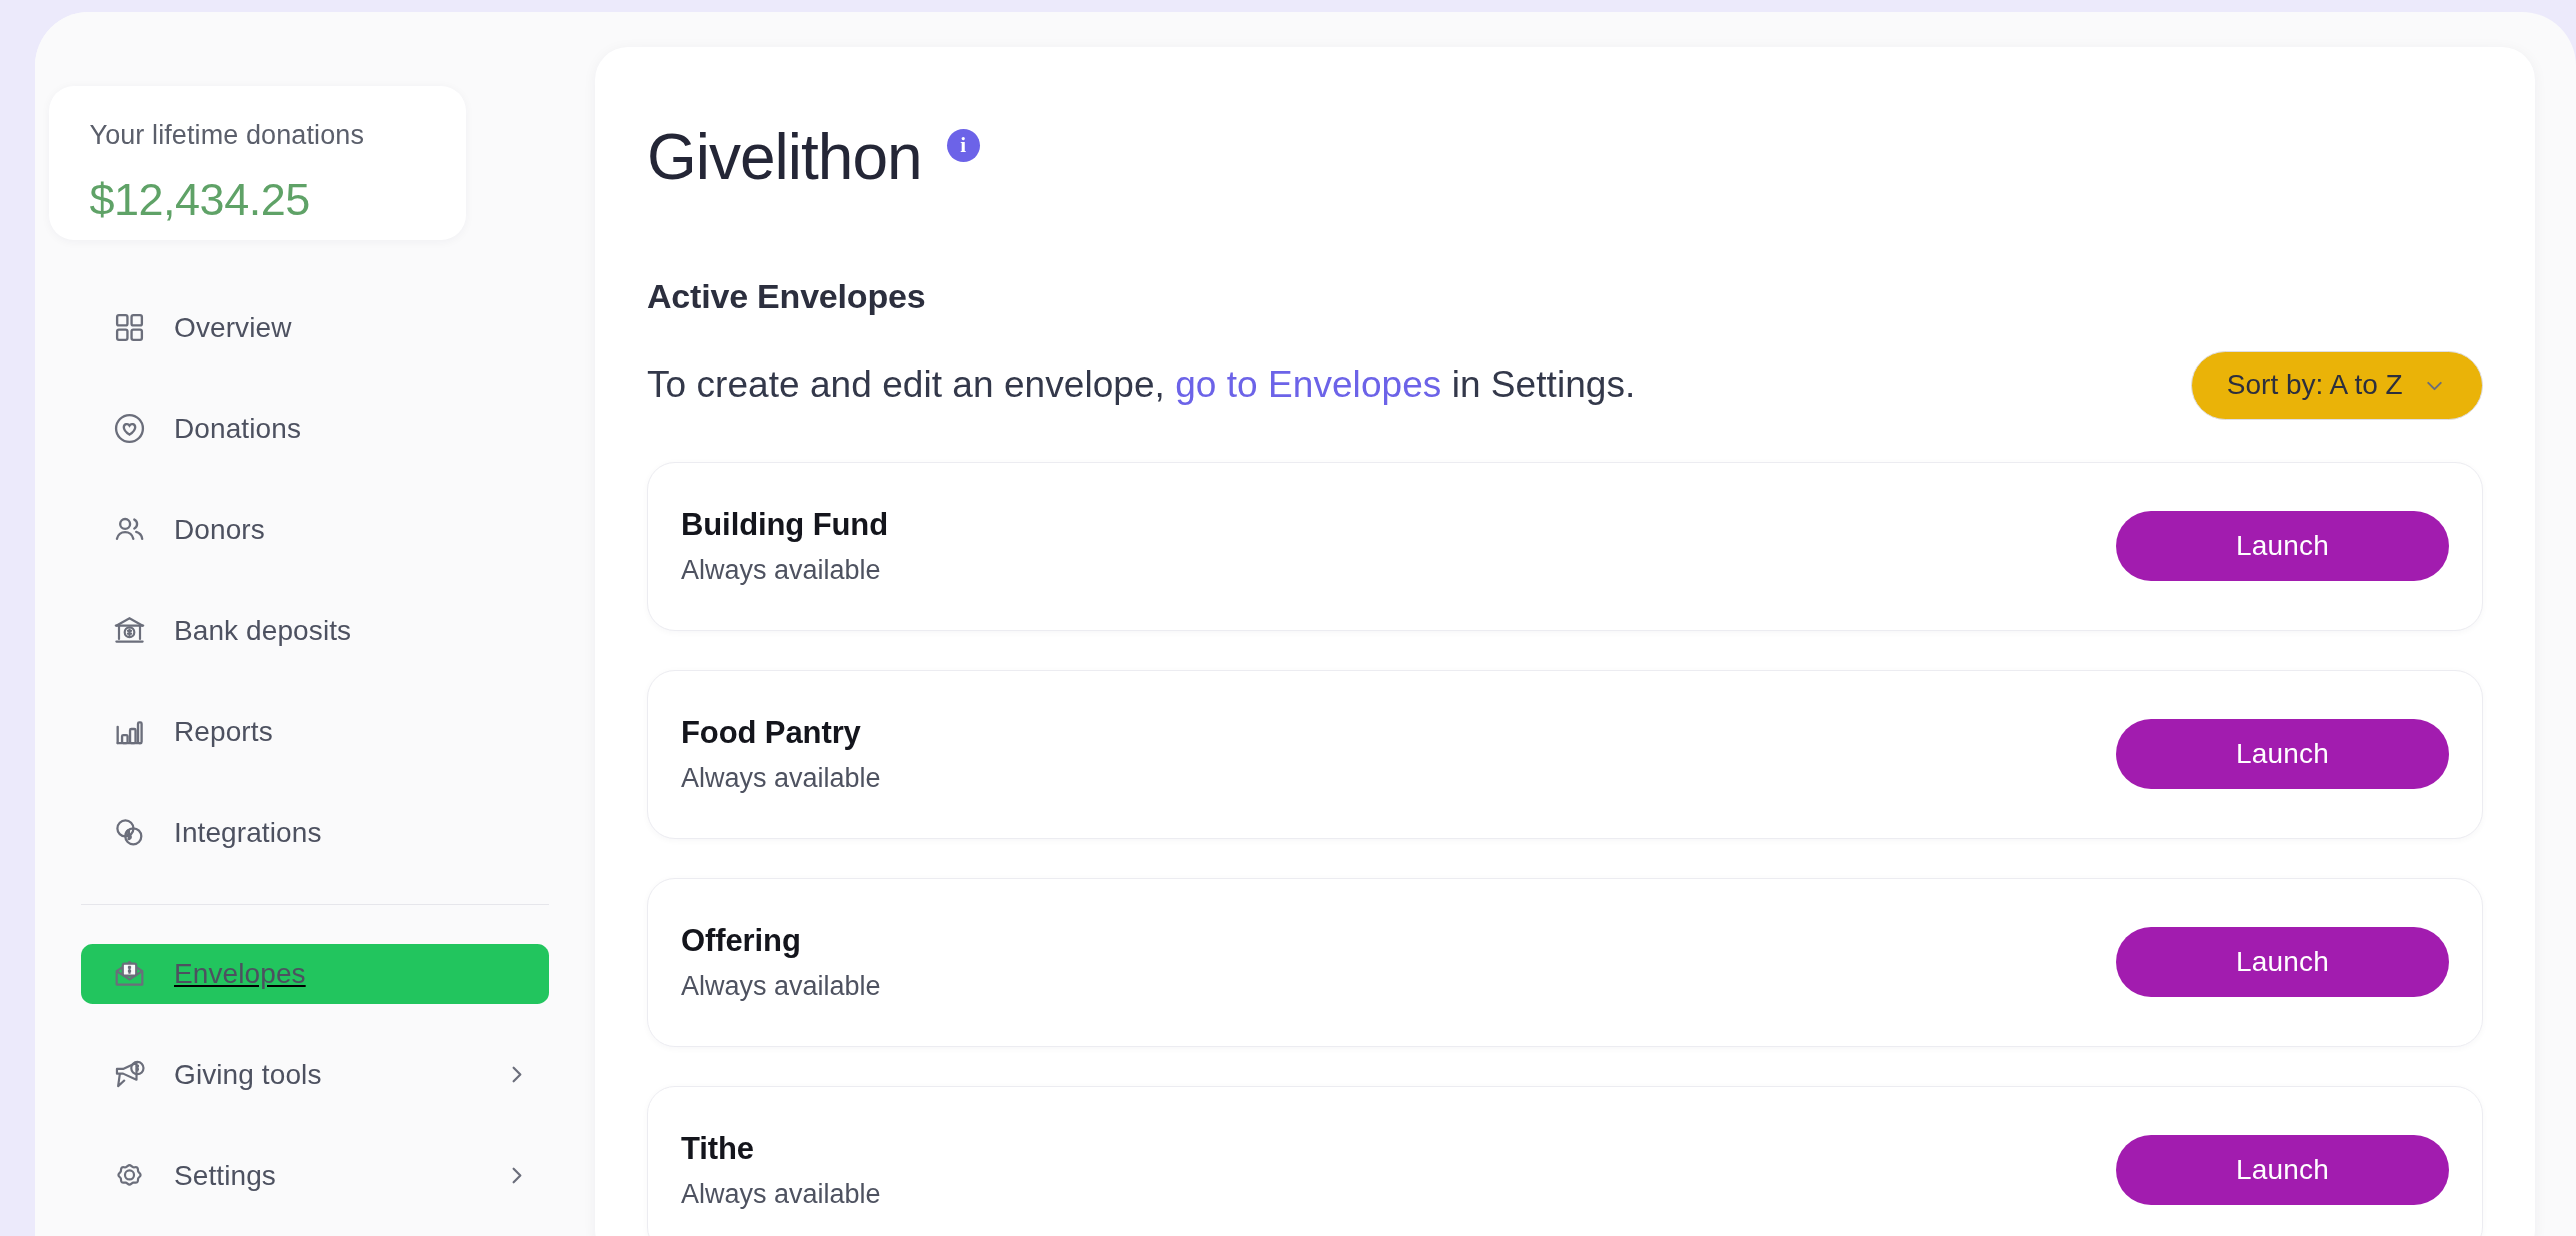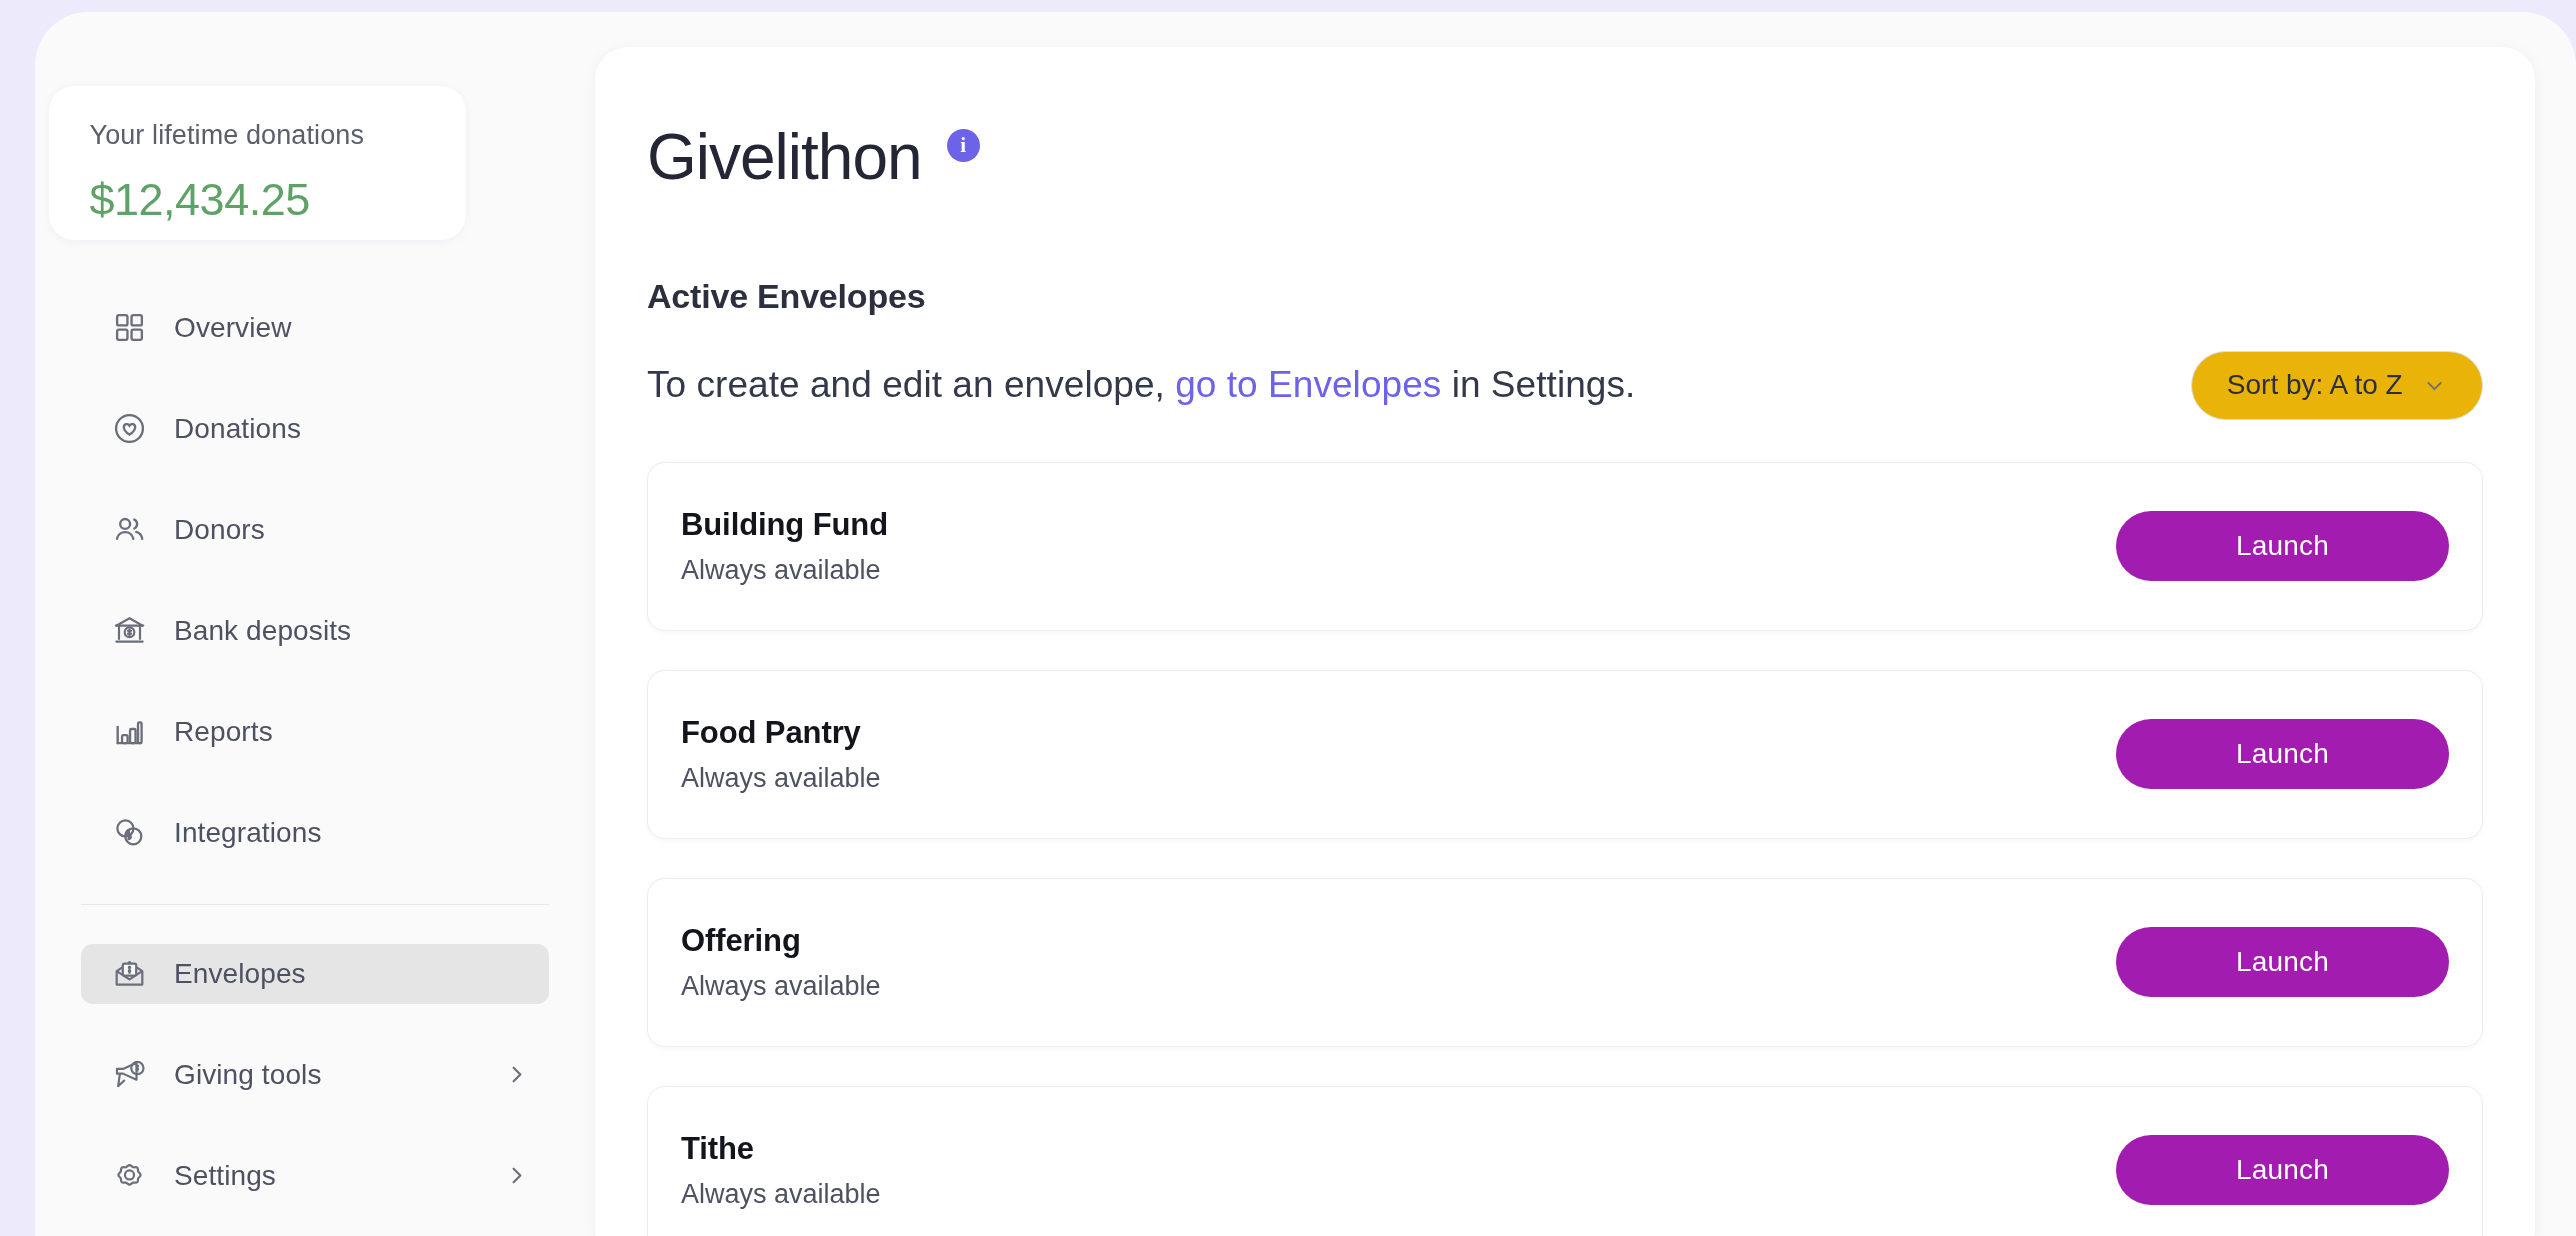--- a/index.html
+++ b/index.html
@@ -80,21 +80,22 @@
     height: 60px;
     margin: 0 46px 41px 46px;
     padding-left: 29px;
     padding-right: 21px;
     cursor: pointer;
     border-radius: 11.6px;
     position: relative;
   }
 
   .nav-item.active-soft {
-    background: #e5e5e5;
+    background: #22c55e;
+    text-decoration: underline;
   }
 
   .nav-icon {
     width: 39px;
     height: 39px;
     flex: 0 0 39px;
     display: flex;
     align-items: center;
     justify-content: center;
     color: #6B6E7B;
@@ -220,21 +221,21 @@
   }
 
   
   .env-list {
     margin-top: 42px;
   }
 
   .env-card {
     background: #FFFFFF;
     border: 1px solid #ECECF1;
-    border-radius: 18px;
+    border-radius: 28px;
     box-shadow: 0 1.9px 6.8px rgba(30,30,60,0.035);
     height: 169px;
     margin-bottom: 39px;
     display: flex;
     align-items: center;
     padding: 0 33px 0 33px;
   }
 
   .env-info {
     display: flex;

